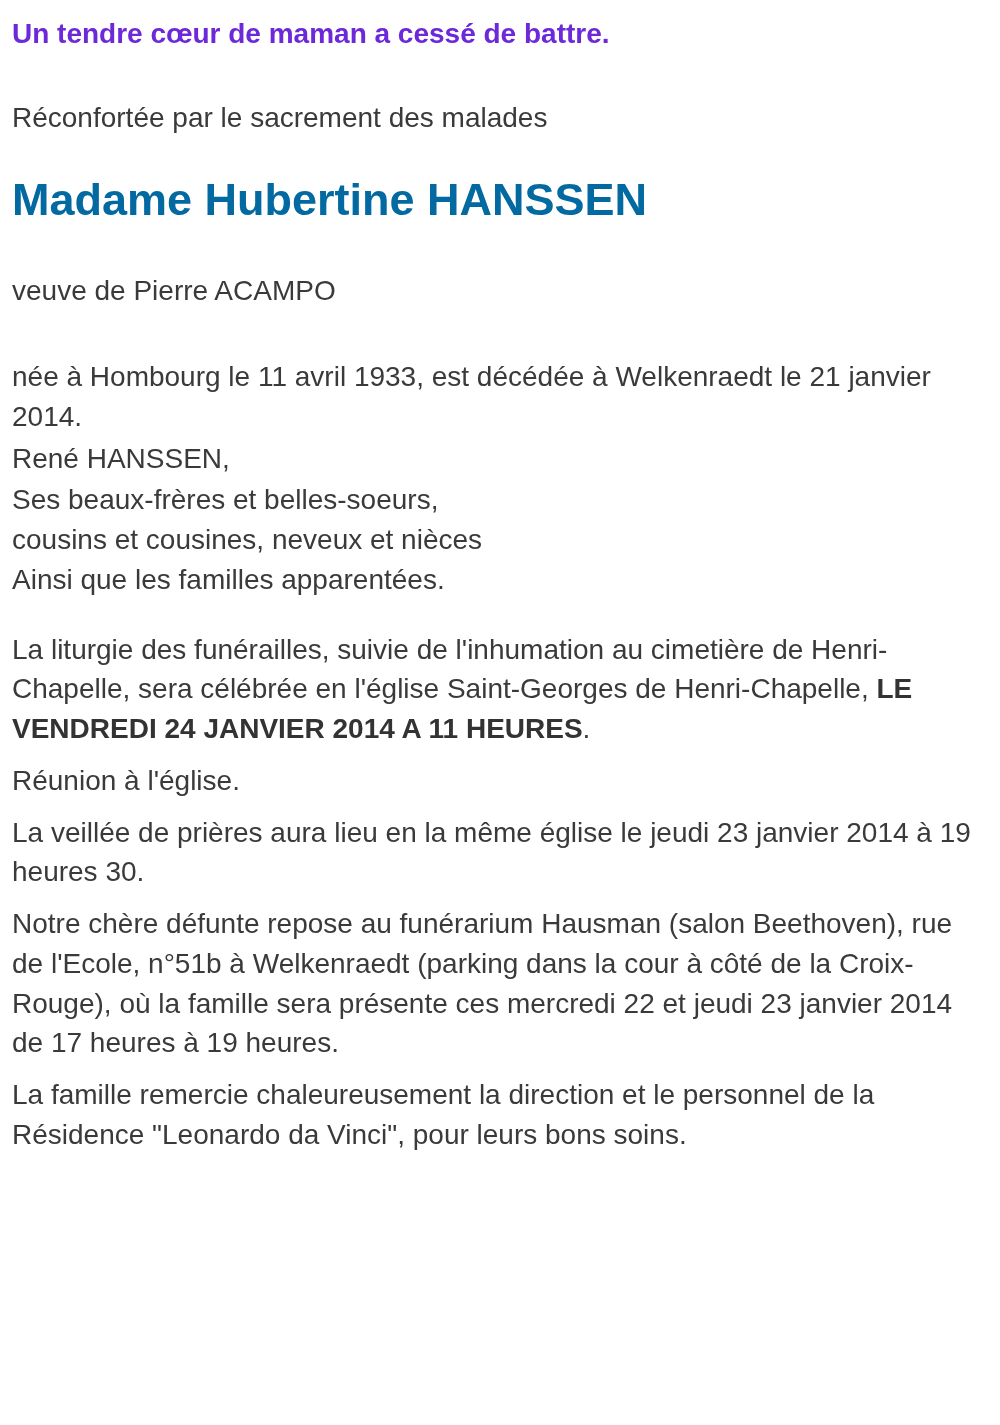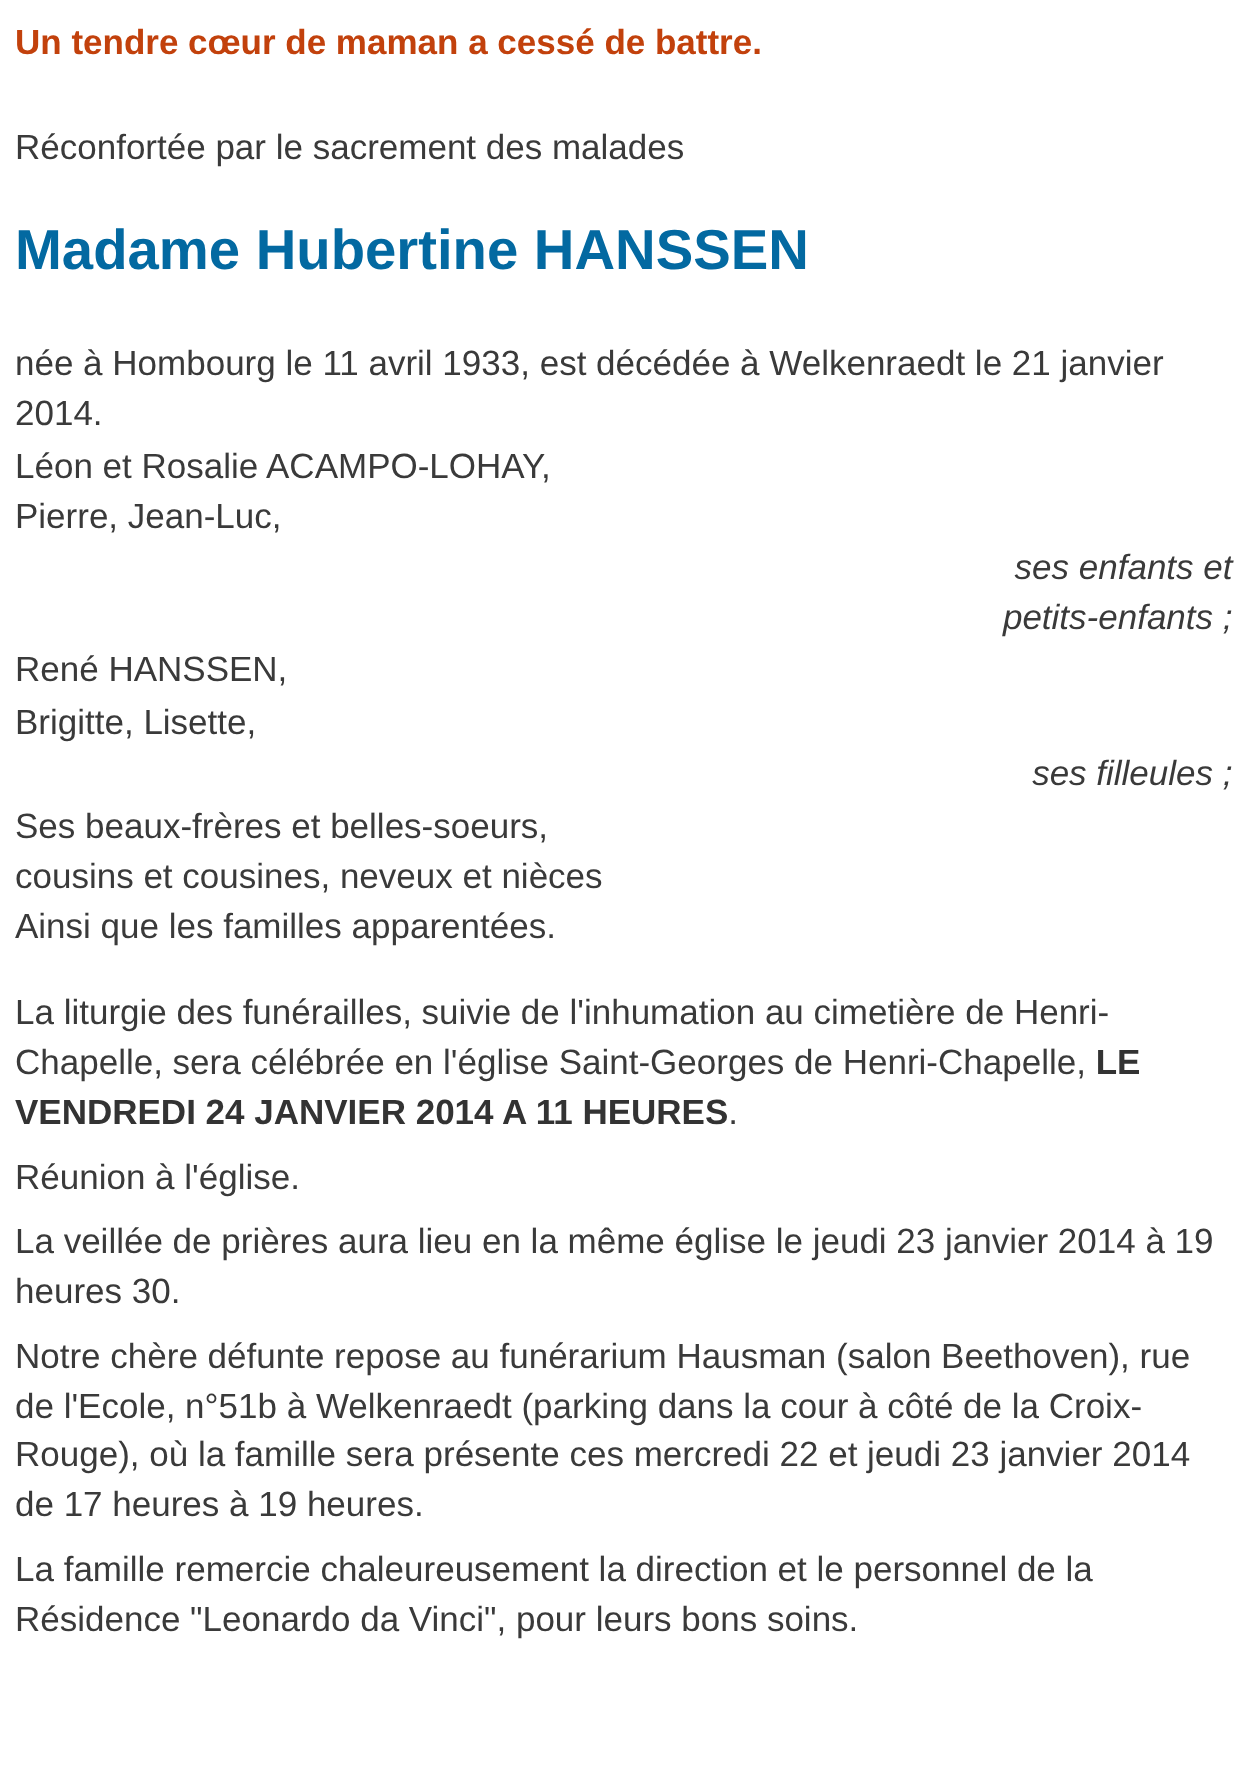--- a/index.html
+++ b/index.html
@@ -19,21 +19,21 @@
   }
   .txt {
     font-size: 28px;
     line-height: 1.42;
     margin: 0;
     white-space: pre-line;
   }
   .opening {
     font-size: 28px;
     font-weight: bold;
-    color: #c2410c;
+    color: #6d28d9;
     margin: 4px 0 0 0;
   }
   .comfort {
     margin-top: 44px;
   }
   .deceased-name {
     font-size: 45px;
     font-weight: bold;
     color: #0369a1;
     line-height: 1.15;
@@ -74,39 +74,30 @@
 <body>
 
 <div class="page">
 
   <p class="txt opening">Un tendre cœur de maman a cessé de battre.</p>
 
   <p class="txt comfort">Réconfortée par le sacrement des malades</p>
 
   <h1 class="deceased-name">Madame Hubertine HANSSEN</h1>
 
+  <p class="txt widow">veuve de Pierre ACAMPO</p>
 
   <p class="txt life-dates">née à Hombourg le 11 avril 1933, est décédée à Welkenraedt le 21 janvier 2014.</p>
 
 
-  <div class="family-group">
-    <p class="txt">Léon et Rosalie ACAMPO-LOHAY,
-Pierre, Jean-Luc,</p>
-    <p class="txt relation">ses enfants et
-petits-enfants ;</p>
-  </div>
 
   <div class="family-group">
     <p class="txt">René HANSSEN,</p>
   </div>
 
-  <div class="family-group">
-    <p class="txt">Brigitte, Lisette,</p>
-    <p class="txt relation">ses filleules ;</p>
-  </div>
 
   <p class="txt extended">Ses beaux-frères et belles-soeurs,
 cousins et cousines, neveux et nièces
 Ainsi que les familles apparentées.</p>
 
   <p class="txt funeral"><span>La liturgie des funérailles, suivie de l'inhumation au cimetière de Henri-Chapelle, sera célébrée en l'église Saint-Georges de Henri-Chapelle, </span><span class="bold-date">LE VENDREDI 24 JANVIER 2014 A 11 HEURES</span><span>.</span></p>
 
   <p class="txt meeting">Réunion à l'église.</p>
 
   <p class="txt vigil">La veillée de prières aura lieu en la même église le jeudi 23 janvier 2014 à 19 heures 30.</p>

